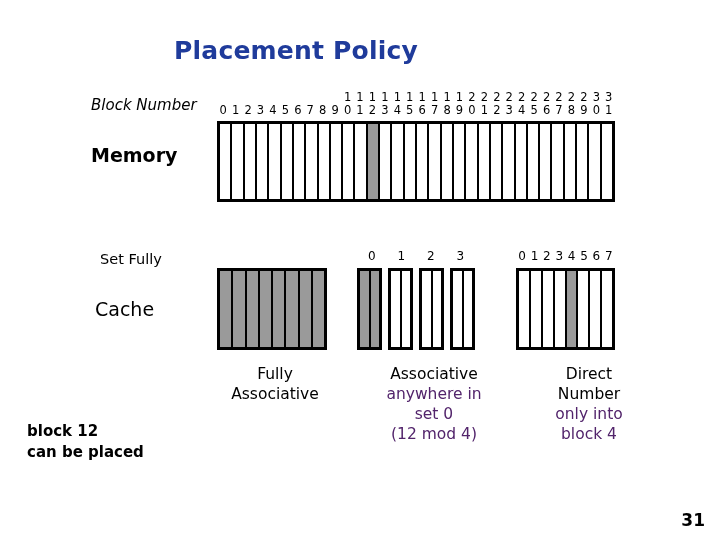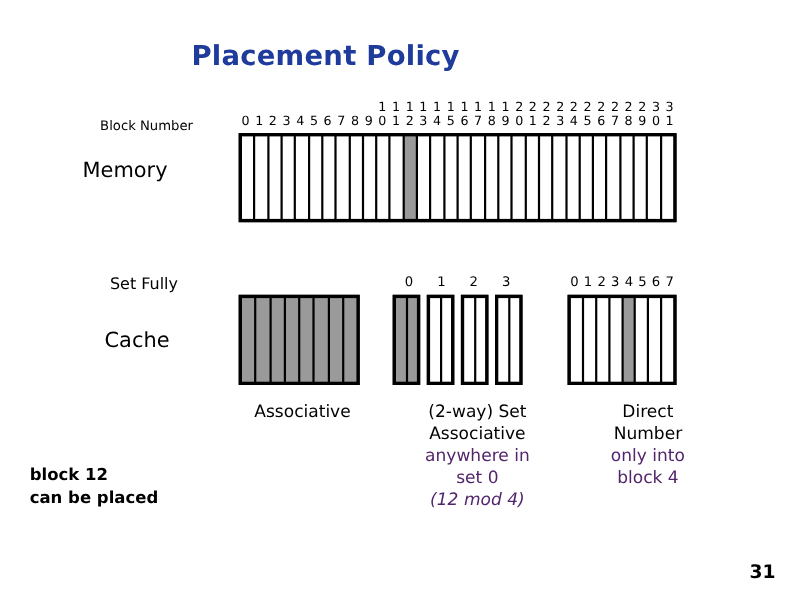--- a/index.html
+++ b/index.html
@@ -31,27 +31,29 @@
 
   
   .left-label {
     position: absolute;
     font-size: 15px;
     color: #000000;
     white-space: nowrap;
   }
   #label-block-number {
     left: 91px;
-    top: 107px;
-    font-size: 12px;
+    top: 96px;
+    font-size: 15px;
+    font-style: italic;
   }
   #label-memory {
-    left: 75px;
+    left: 91px;
     top: 144px;
     font-size: 19px;
+    font-weight: bold;
   }
   #label-set-number {
     left: 100px;
     top: 251px;
     font-size: 14.5px;
   }
   #label-cache {
     left: 95px;
     top: 298px;
     font-size: 19px;
@@ -198,21 +200,20 @@
     font-size: 15.5px;
     line-height: 20px;
     color: #000000;
   }
   .caption .purple {
     color: #52246b;
     display: block;
   }
   .caption .purple-italic {
     color: #52246b;
-    font-style: italic;
     display: block;
   }
   .caption .black-line {
     display: block;
   }
   #caption-fully-assoc {
     left: 196px;
     top: 364px;
     width: 158px;
   }
@@ -467,25 +468,25 @@
     <div class="cache-cell"></div>
     <div class="cache-cell"></div>
     <div class="cache-cell"></div>
     <div class="cache-cell hl"></div>
     <div class="cache-cell"></div>
     <div class="cache-cell"></div>
     <div class="cache-cell"></div>
   </div>
 
 <div class="caption" id="caption-fully-assoc">
+  <span class="black-line">Fully</span>
   <span class="black-line">Associative</span>
 </div>
 
 <div class="caption" id="caption-set-assoc">
-  <span class="black-line">(2-way) Set</span>
   <span class="black-line">Associative</span>
   <span class="purple">anywhere in</span>
   <span class="purple">set 0</span>
   <span class="purple-italic">(12 mod 4)</span>
 </div>
 
 <div class="caption" id="caption-direct-mapped">
   <span class="black-line">Direct</span>
   <span class="black-line">Number</span>
   <span class="purple">only into</span>

